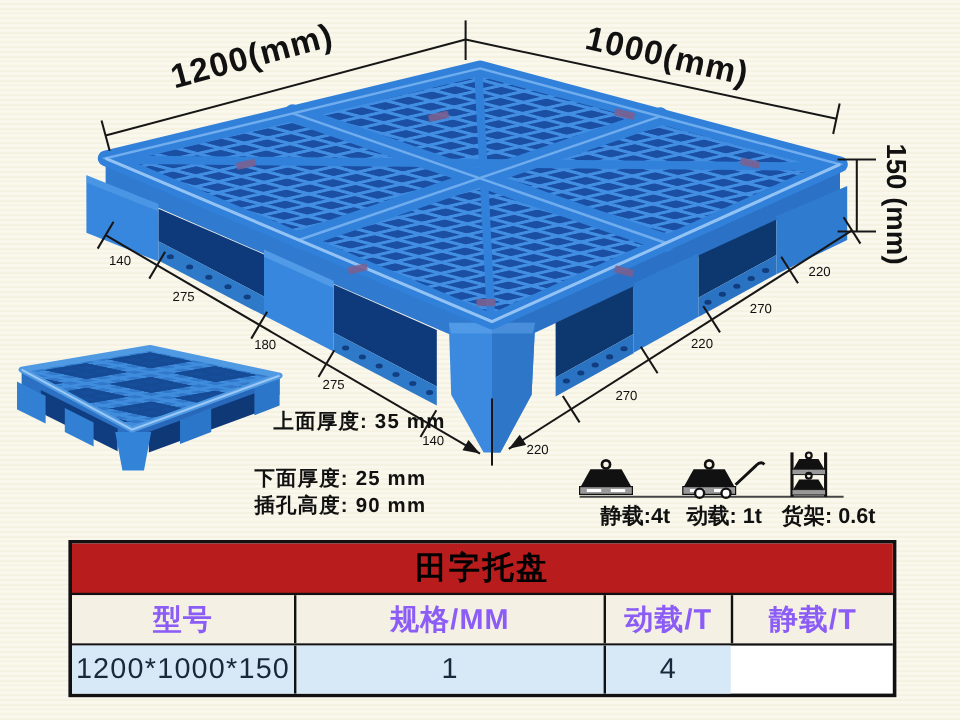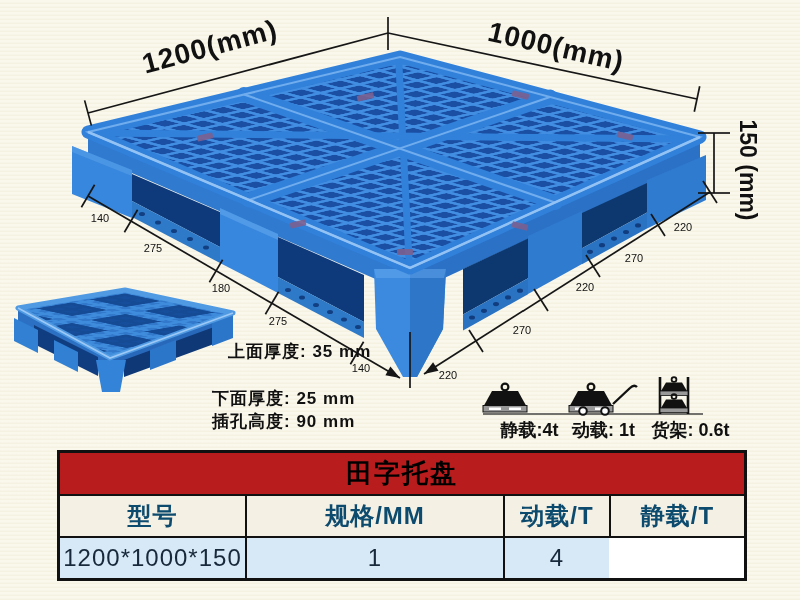--- a/index.html
+++ b/index.html
@@ -17,21 +17,21 @@
   .dim-chain{font-size:11px;font-weight:500;}
   .spec-line{position:absolute;left:212px;font-size:17px;font-weight:bold;color:#111;white-space:nowrap;letter-spacing:1px;}
   .load-lbl{font-size:18px;font-weight:bold;padding-left:27px;}
   
   #spec-table{position:absolute;left:57px;top:450px;width:684px;border:3px solid #111;background:#fff;box-sizing:content-box;}
   #table-title{height:41px;background:#b91c1c;border-bottom:2px solid #111;display:flex;align-items:center;justify-content:center;font-size:26px;font-weight:bold;color:#000;letter-spacing:2px;}
   .t-row{display:grid;grid-template-columns:185px 258px 106px 135px;}
   .t-row.head{border-bottom:2px solid #111;}
   .t-cell{height:40px;display:flex;align-items:center;justify-content:center;box-sizing:border-box;}
   .t-cell + .t-cell{border-left:2px solid #111;}
-  .head .t-cell{background:#f4f0e3;font-size:24px;font-weight:bold;color:#0c4a6e;letter-spacing:1px;}
+  .head .t-cell{background:#f4f0e3;font-size:24px;font-weight:bold;color:#8b5cf6;letter-spacing:1px;}
   .data .t-cell{background:#d7e9f6;font-size:24px;font-weight:500;color:#17293a;letter-spacing:1px;}
 </style>
 </head>
 <body>
 
 <div id="canvas">
 
   <svg class="abs" style="left:0;top:0" width="800" height="600" viewBox="0 0 800 600">
     <defs>
       <pattern id="mesh" patternUnits="userSpaceOnUse" width="1" height="1" patternTransform="matrix(18.75 4.875 -19.5 4.375 400 57)">

